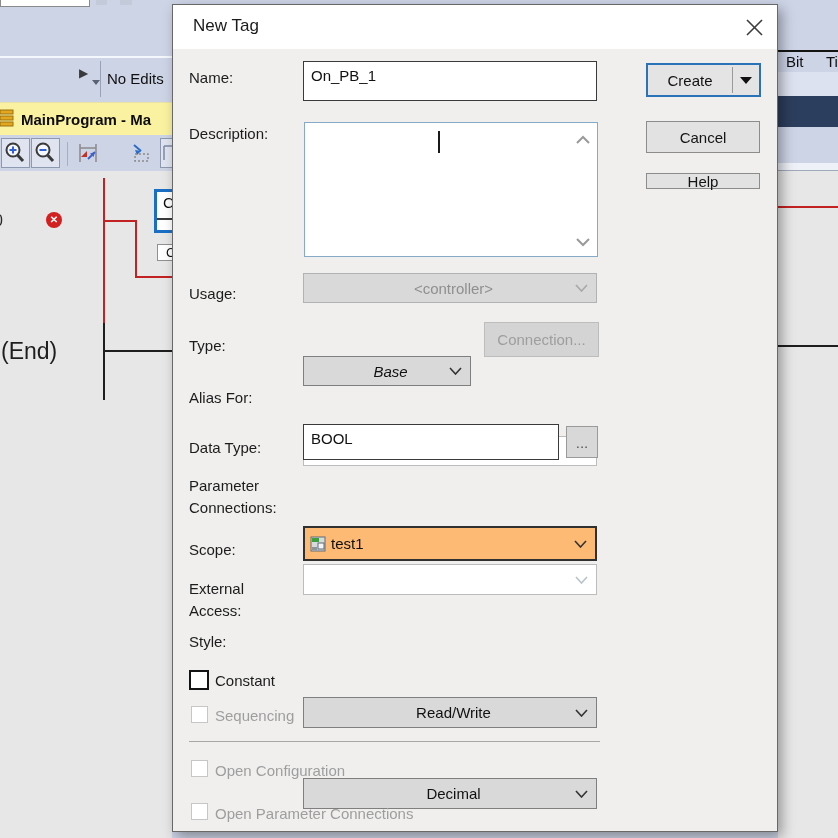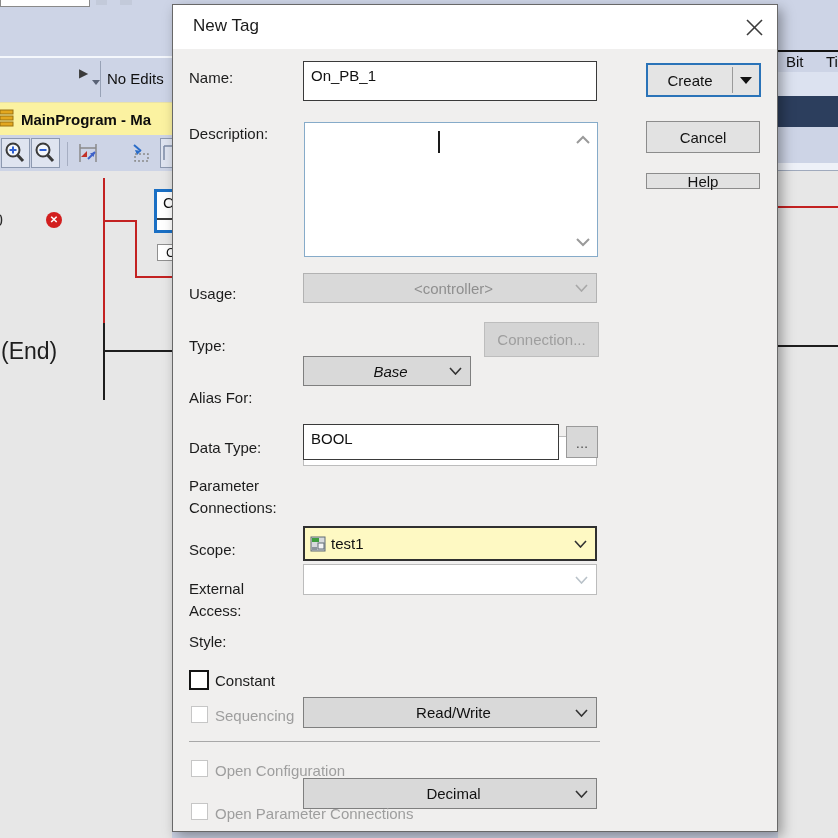--- a/index.html
+++ b/index.html
@@ -63,21 +63,21 @@
   .create-div { width:1px; background:#9a9a9a; margin:2px 0; }
   .create-arrow { width:26px; display:flex; align-items:center; justify-content:center; }
   .tri-down { width:0; height:0; border-left:6px solid transparent; border-right:6px solid transparent; border-top:7px solid #111; }
   .desc-box { left:131px; top:117px; width:294px; height:135px; background:#ffffff; border:1px solid #86abc9; }
   .caret-bar { position:absolute; left:133px; top:8px; width:2px; height:22px; background:#1a1a1a; }
   .scroll-chev { position:absolute; right:6px; width:16px; height:12px; display:flex; align-items:center; justify-content:center; }
   .cb { background:#ffffff; }
   .cb-en { border:2px solid #141414; }
   .cb-dis { border:1px solid #c6c6c6; }
   .hr-sep { left:16px; top:736px; width:411px; height:1px; background:#a8a8a8; }
-  .scope-combo { left:130px; top:521px; width:294px; height:35px; background:#fef9c3; border:2px solid #303030; display:flex; align-items:center; padding-left:5px; font-size:15px; color:#111; position:absolute; }
+  .scope-combo { left:130px; top:521px; width:294px; height:35px; background:#fdba74; border:2px solid #303030; display:flex; align-items:center; padding-left:5px; font-size:15px; color:#111; position:absolute; }
 </style>
 </head>
 <body>
 
 <div class="app">
 
   <div class="abs top-sliver"></div>
   <div class="abs top-mark" style="left:96px;width:11px;"></div>
   <div class="abs top-mark" style="left:120px;width:12px;"></div>
   <div class="abs sep-line-h"></div>

